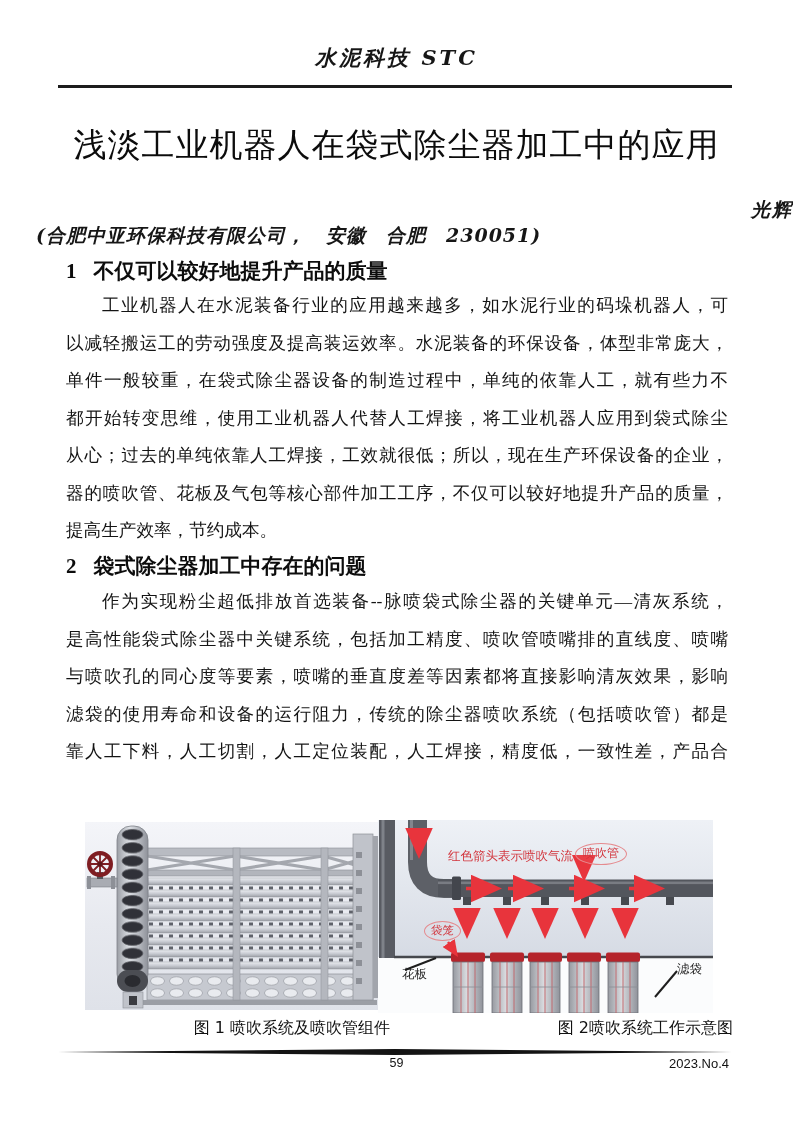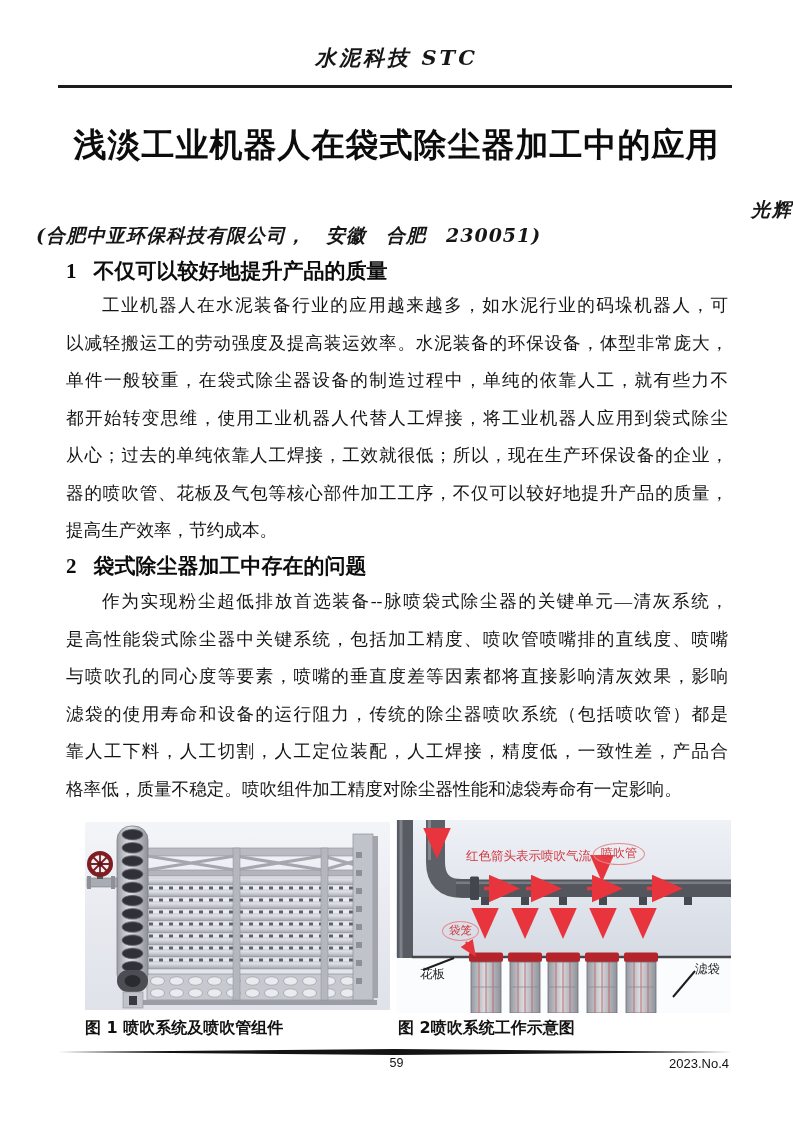--- a/index.html
+++ b/index.html
@@ -11,21 +11,21 @@
   
   .journal-head{
     position:absolute;top:44px;left:0;width:100%;text-align:center;
     font-family:"DejaVu Serif","Liberation Serif",serif;font-style:italic;font-weight:600;
     font-size:21px;letter-spacing:3px;color:#161616;
   }
   .header-rule{position:absolute;top:85px;left:58px;width:674px;height:2.5px;background:#1c1c1c;}
   
   .paper-title{
     position:absolute;top:118px;left:0;width:100%;text-align:center;
-    font-family:"DejaVu Sans","Liberation Sans",sans-serif;font-weight:bold;
+    font-family:"DejaVu Sans","Liberation Sans",sans-serif;font-weight:normal;
     font-size:33px;line-height:54px;color:#0c0c0c;letter-spacing:1px;
   }
   .author{
     position:absolute;top:197px;left:0;width:100%;text-align:right;
     font-family:"DejaVu Serif","Liberation Serif",serif;font-style:italic;font-weight:600;
     font-size:19px;color:#161616;letter-spacing:2px;
   }
   .affiliation{
     position:absolute;top:223px;left:0;width:100%;text-align:left;
     font-family:"DejaVu Serif","Liberation Serif",serif;font-style:italic;font-weight:600;
@@ -47,25 +47,25 @@
   .pline{
     height:37.5px;line-height:37.5px;font-size:17.6px;color:#141414;
     text-align:justify;text-align-last:justify;text-justify:inter-character;
     overflow:hidden;
   }
   .pline.indent{text-indent:36px;}
   .pline.last{text-align-last:left;}
   
   .figure{position:absolute;}
   .fig1{left:85px;top:822px;width:305px;height:188px;}
-  .fig2{left:396px;top:820px;width:335px;height:193px;}
+  .fig2{left:378px;top:820px;width:335px;height:193px;}
   .figure svg{display:block;}
   .fig-caption{
-    position:absolute;top:1016px;height:24px;line-height:24px;text-align:left;
-    font-family:"DejaVu Sans","Liberation Sans",sans-serif;font-size:16px;color:#111;font-weight:bold;
+    position:absolute;top:1016px;height:24px;line-height:24px;text-align:right;
+    font-family:"DejaVu Sans","Liberation Sans",sans-serif;font-size:16px;color:#111;
   }
   .cap1{left:85px;width:305px;}
   .cap2{left:398px;width:335px;}
   
   .f2lbl{position:absolute;font-family:"DejaVu Sans","Liberation Sans",sans-serif;white-space:nowrap;}
   .lbl-airflow{left:70px;top:28px;font-size:12.5px;color:#d2343c;}
   .lbl-pipe{
     left:197px;top:23px;font-size:12px;color:#d2343c;
     border:1.5px solid #e58a8e;border-radius:50%;padding:1px 7px 2px;background:rgba(255,255,255,0.06);
   }
@@ -115,21 +115,20 @@
   <div class="sec-head sec2">
     <span class="num">2</span>
     <span>袋式除尘器加工中存在的问题</span>
   </div>
   <div class="para p2">
     <div class="pline indent">作为实现粉尘超低排放首选装备--脉喷袋式除尘器的关键单元—清灰系统，</div>
     <div class="pline">是高性能袋式除尘器中关键系统，包括加工精度、喷吹管喷嘴排的直线度、喷嘴</div>
     <div class="pline">与喷吹孔的同心度等要素，喷嘴的垂直度差等因素都将直接影响清灰效果，影响</div>
     <div class="pline">滤袋的使用寿命和设备的运行阻力，传统的除尘器喷吹系统（包括喷吹管）都是</div>
     <div class="pline">靠人工下料，人工切割，人工定位装配，人工焊接，精度低，一致性差，产品合</div>
-    <div class="pline last">格率低，质量不稳定。喷吹组件加工精度对除尘器性能和滤袋寿命有一定影响。</div>
   </div>
 
   <div class="figure fig1">
     <svg width="305" height="188" viewBox="0 0 305 188">
       <defs>
         <linearGradient id="f1bg" x1="0" y1="0" x2="0" y2="1">
           <stop offset="0" stop-color="#f4f5f9"></stop>
             <stop offset="0.55" stop-color="#e7e9ef"></stop>
             <stop offset="1" stop-color="#dfe2e9"></stop>
         </linearGradient>

